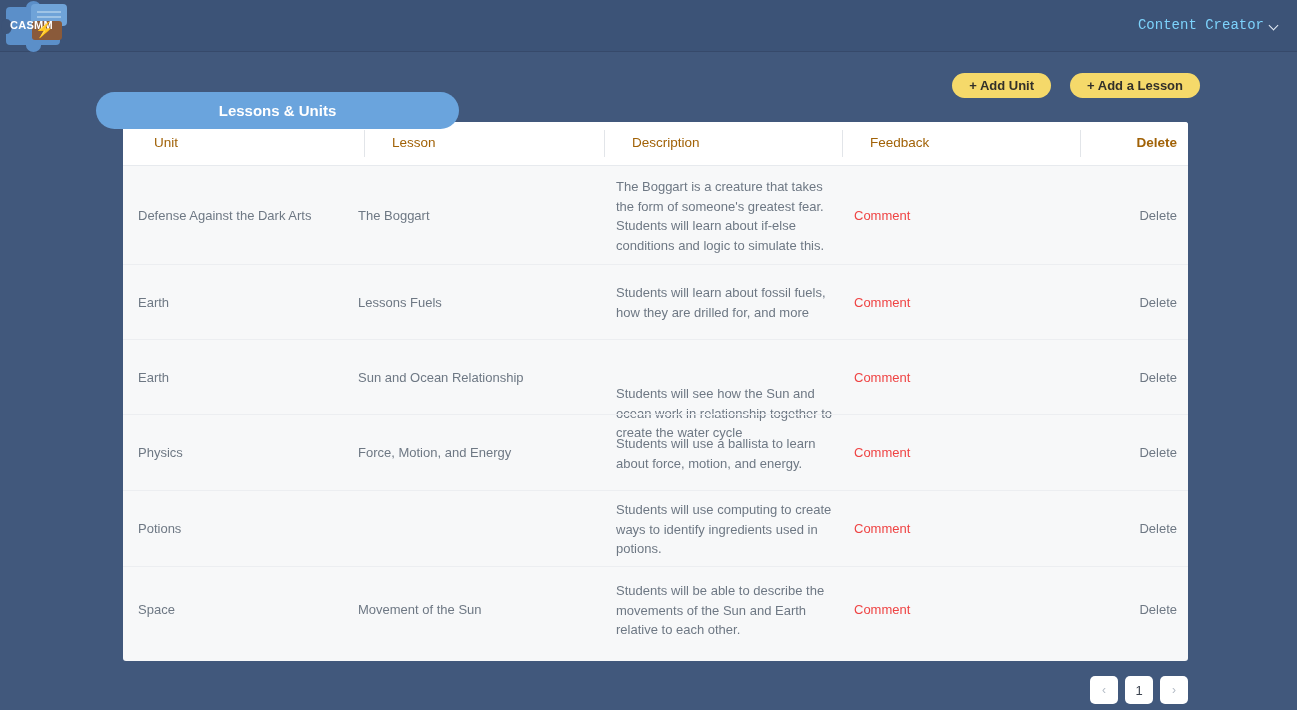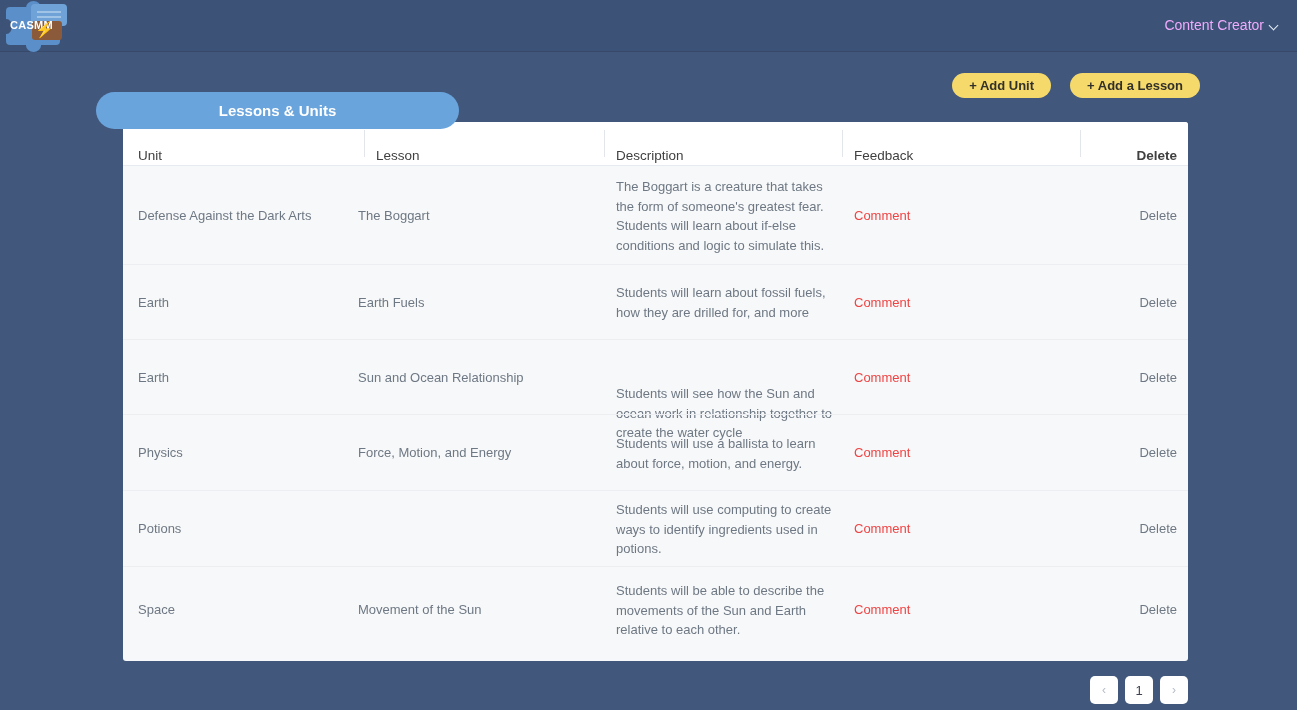--- a/index.html
+++ b/index.html
@@ -99,26 +99,27 @@
     left: 31px; top: 19px;
     color: #f2cc52;
     font-size: 15px;
     line-height: 15px;
     z-index: 5;
   }
 
   .user-menu {
     position: absolute;
     right: 20px; top: 17px;
-    color: #f0abfc;
+    color: #7dd3fc;
     font-size: 14px;
     display: flex;
     align-items: flex-end;
     gap: 6px;
     cursor: pointer;
+    font-family: Liberation Mono, monospace;
   }
   .chev-down {
     display: inline-block;
     width: 7px; height: 7px;
     border-right: 1.5px solid #e4ecf6;
     border-bottom: 1.5px solid #e4ecf6;
     transform: rotate(45deg);
     margin-bottom: 4px;
   }
 
@@ -171,23 +172,24 @@
     overflow: hidden;
   }
 
   .thead {
     position: relative;
     height: 43px;
     background: #ffffff;
   }
   .thead .th {
     position: absolute;
-    top: 26px;
+    top: 13px;
     font-size: 13.5px;
-    color: #404040;
+    color: #a16207;
+    margin-left: 16px;
   }
   .thead .divider {
     position: absolute;
     top: 8px;
     width: 1px;
     height: 27px;
     background: #e2e5e9;
   }
   .th-delete {
     font-weight: bold;
@@ -279,21 +281,21 @@
   <div id="tbody">
       <div class="trow" style="height: 99px;">
         <div class="cell c-unit" style="top: 40px;">Defense Against the Dark Arts</div>
         <div class="cell c-lesson" style="top: 40px;">The Boggart</div>
         <div class="cell c-desc" style="top: 11px;">The Boggart is a creature that takes the form of someone's greatest fear. Students will learn about if-else conditions and logic to simulate this.</div>
         <div class="cell c-feed" style="top: 40px;">Comment</div>
         <div class="cell c-del" style="top: 40px;">Delete</div>
       </div>
       <div class="trow" style="height: 75px;">
         <div class="cell c-unit" style="top: 28px;">Earth</div>
-        <div class="cell c-lesson" style="top: 28px;">Earth Fuels</div>
+        <div class="cell c-lesson" style="top: 28px;">Lessons Fuels</div>
         <div class="cell c-desc" style="top: 18px;">Students will learn about fossil fuels, how they are drilled for, and more</div>
         <div class="cell c-feed" style="top: 28px;">Comment</div>
         <div class="cell c-del" style="top: 28px;">Delete</div>
       </div>
       <div class="trow" style="height: 75px;">
         <div class="cell c-unit" style="top: 28px;">Earth</div>
         <div class="cell c-lesson" style="top: 28px;">Sun and Ocean Relationship</div>
         <div class="cell c-desc" style="top: 20px; margin-top: 24px;">Students will see how the Sun and ocean work in relationship together to create the water cycle</div>
         <div class="cell c-feed" style="top: 28px;">Comment</div>
         <div class="cell c-del" style="top: 28px;">Delete</div>

